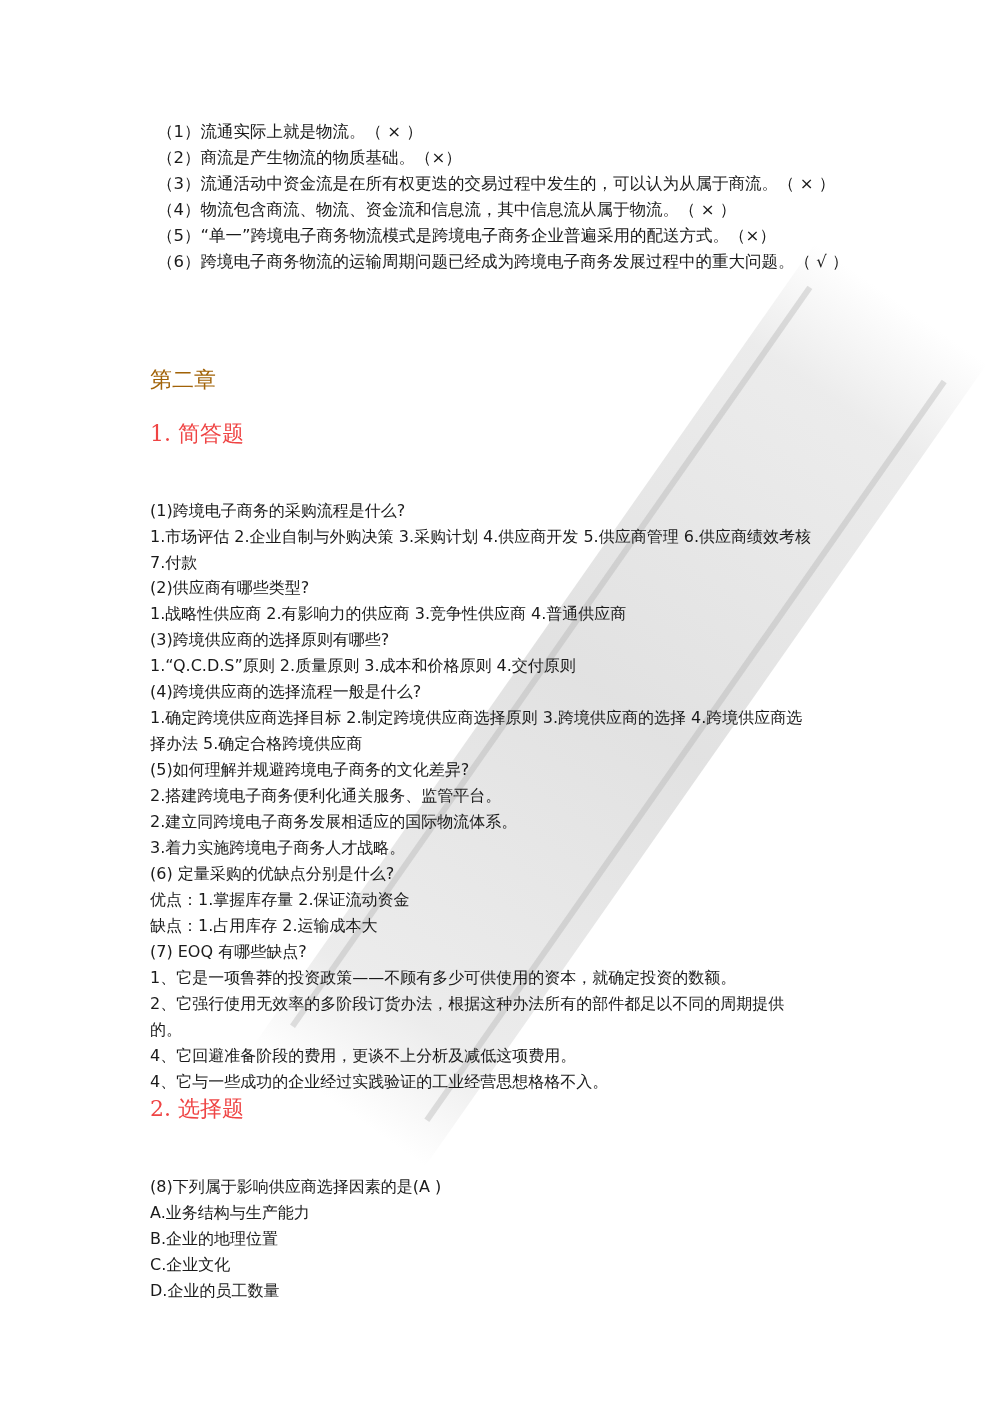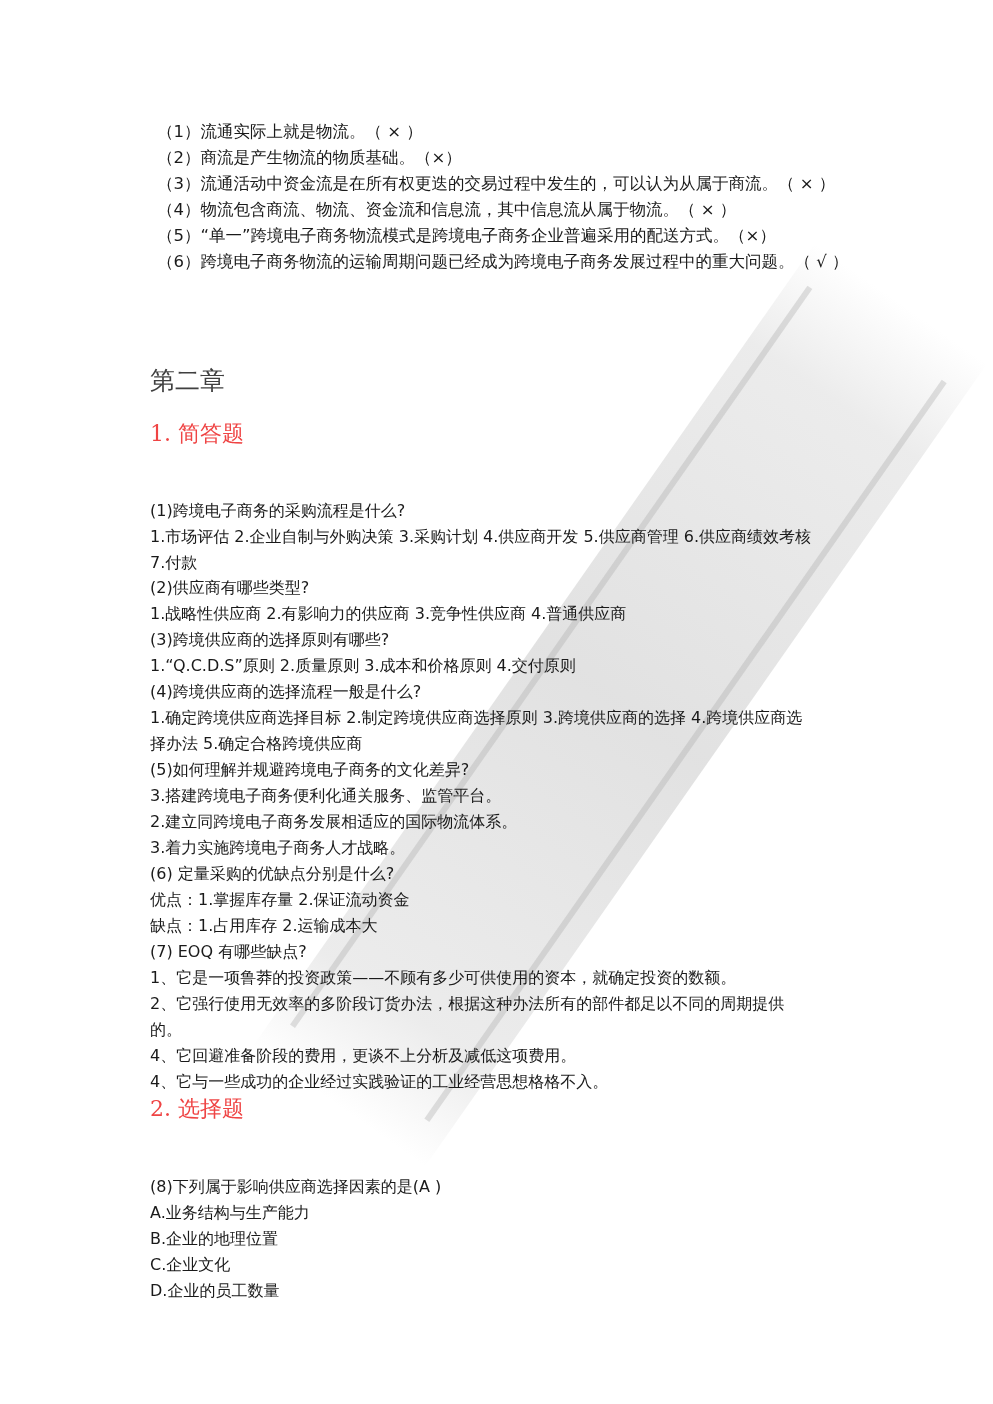--- a/index.html
+++ b/index.html
@@ -9,22 +9,22 @@
     .watermark { position: absolute; left: 130px; top: 600px; width: 980px; height: 210px;
                  transform: rotate(-55deg); transform-origin: center;
                  background: linear-gradient(90deg, rgba(200,200,200,0) 0%, rgba(200,200,200,0.35) 12%, rgba(190,190,190,0.45) 50%, rgba(200,200,200,0.35) 88%, rgba(200,200,200,0) 100%);
                  pointer-events: none; }
     .watermark::before, .watermark::after { content: ""; position: absolute; left: 4%; right: 4%; height: 6px;
                  background: rgba(170,170,170,0.35); }
     .watermark::before { top: 18px; }
     .watermark::after { bottom: 22px; }
     .line { position: absolute; left: 157px; white-space: nowrap; font-size: 16.5px; line-height: 22px; }
     .tf { left: 157px; font-size: 16.5px; }
-    .chapter { position: absolute; left: 150px; font-family: Liberation Sans, sans-serif;
-               font-size: 25px; line-height: 28px; color: #404040; }
+    .chapter { position: absolute; left: 150px; font-family: Liberation Serif, serif;
+               font-size: 22px; line-height: 28px; color: #a16207; }
     .section { position: absolute; left: 150px; font-family: "DejaVu Serif", "Liberation Serif", serif;
                font-size: 22px; line-height: 28px; color: #ef4444; }
     .q { position: absolute; left: 150px; white-space: nowrap; font-size: 16px; line-height: 22px; margin-top: 40px; }
   </style>
 </head>
 <body>
 
 <div class="page">
 
   <div class="watermark"></div>
@@ -47,21 +47,21 @@
     <div class="q" style="top:486px">1.市场评估 2.企业自制与外购决策 3.采购计划 4.供应商开发 5.供应商管理 6.供应商绩效考核</div>
     <div class="q" style="top:512px">7.付款</div>
     <div class="q" style="top:537px">(2)供应商有哪些类型?</div>
     <div class="q" style="top:563px">1.战略性供应商 2.有影响力的供应商 3.竞争性供应商 4.普通供应商</div>
     <div class="q" style="top:589px">(3)跨境供应商的选择原则有哪些?</div>
     <div class="q" style="top:615px">1.“Q.C.D.S”原则 2.质量原则 3.成本和价格原则 4.交付原则</div>
     <div class="q" style="top:641px">(4)跨境供应商的选择流程一般是什么?</div>
     <div class="q" style="top:667px">1.确定跨境供应商选择目标 2.制定跨境供应商选择原则 3.跨境供应商的选择 4.跨境供应商选</div>
     <div class="q" style="top:693px">择办法 5.确定合格跨境供应商</div>
     <div class="q" style="top:719px">(5)如何理解并规避跨境电子商务的文化差异?</div>
-    <div class="q" style="top:745px">3.搭建跨境电子商务便利化通关服务、监管平台。</div>
+    <div class="q" style="top:745px">2.搭建跨境电子商务便利化通关服务、监管平台。</div>
     <div class="q" style="top:771px">2.建立同跨境电子商务发展相适应的国际物流体系。</div>
     <div class="q" style="top:797px">3.着力实施跨境电子商务人才战略。</div>
     <div class="q" style="top:823px">(6) 定量采购的优缺点分别是什么?</div>
     <div class="q" style="top:849px">优点：1.掌握库存量 2.保证流动资金</div>
     <div class="q" style="top:875px">缺点：1.占用库存 2.运输成本大</div>
     <div class="q" style="top:901px">(7) EOQ 有哪些缺点?</div>
     <div class="q" style="top:927px">1、它是一项鲁莽的投资政策——不顾有多少可供使用的资本，就确定投资的数额。</div>
     <div class="q" style="top:953px">2、它强行使用无效率的多阶段订货办法，根据这种办法所有的部件都足以不同的周期提供</div>
     <div class="q" style="top:979px">的。</div>
     <div class="q" style="top:1005px">4、它回避准备阶段的费用，更谈不上分析及减低这项费用。</div>

